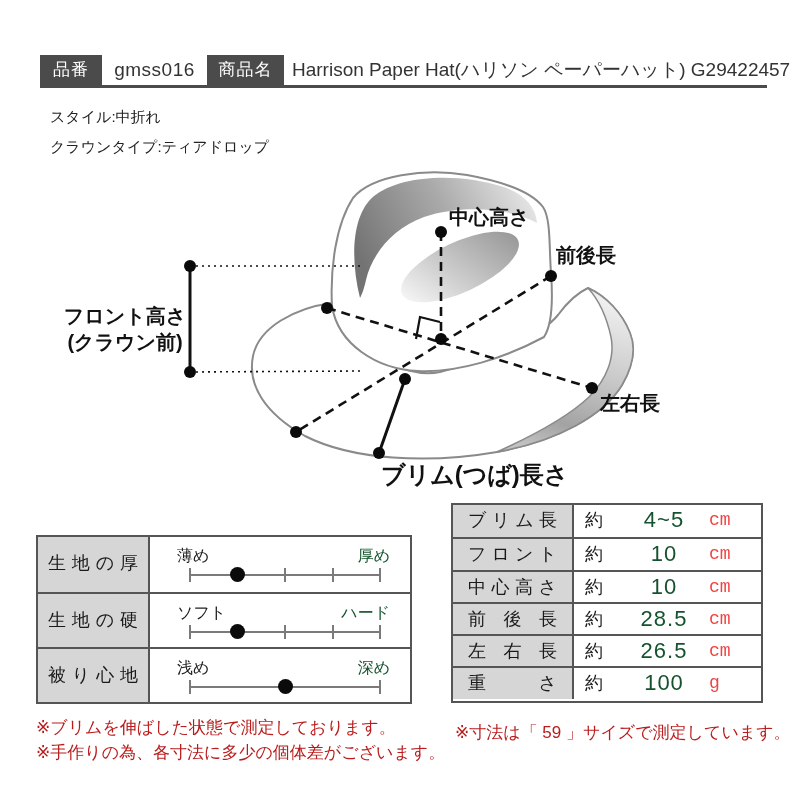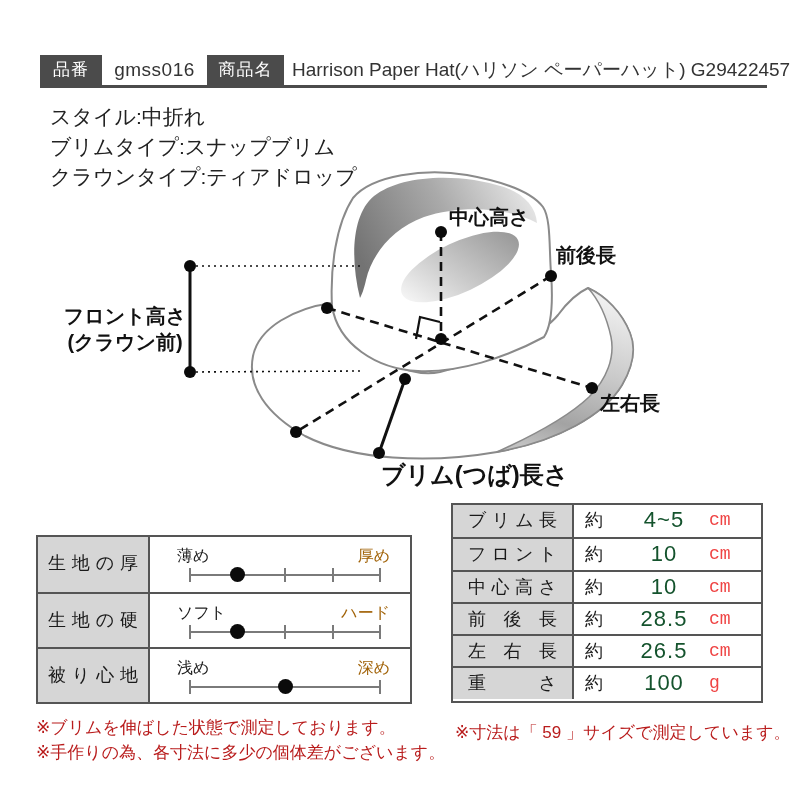--- a/index.html
+++ b/index.html
@@ -19,21 +19,21 @@
     text-align:center;flex:0 0 auto;letter-spacing:1px;
   }
   .hbox.b1{width:62px;}
   .hbox.b2{width:77px;margin-left:105px;}
   .hval{
     flex:0 0 auto;width:105px;text-align:center;font-size:19px;line-height:30px;
     color:#333;letter-spacing:.5px;position:absolute;left:62px;top:0;
   }
   .hname{flex:1;font-size:19px;line-height:30px;color:#333;padding-left:8px;white-space:nowrap;}
   
-  .specs{position:absolute;left:50px;top:104px;font-size:21px;color:#222;}
+  .specs{position:absolute;left:50px;top:104px;font-size:15px;color:#222;}
   .specs div{height:30px;line-height:26px;}
   
   .dlabel{position:absolute;font-size:20px;font-weight:600;color:#111;white-space:nowrap;}
   .dlabel.center-h{left:449px;top:204px;}
   .dlabel.front-back{left:556px;top:242px;}
   .dlabel.front-h{left:58px;top:303px;width:134px;text-align:center;line-height:26px;}
   .dlabel.left-right{left:600px;top:390px;}
   .dlabel.brim-l{left:381px;top:459px;font-size:24px;}
   svg.hat{position:absolute;left:0;top:0;pointer-events:none;}
   
@@ -43,21 +43,21 @@
   }
   .srow{display:flex;height:55px;box-sizing:border-box;}
   .srow + .srow{border-top:2px solid #555;}
   .slabel{
     flex:0 0 112px;background:#d6d6d6;border-right:2px solid #555;
     font-size:18px;color:#1a1a1a;box-sizing:border-box;
     line-height:53px;padding:0 10px;text-align:justify;text-align-last:justify;
   }
   .scell{flex:1;position:relative;}
   .minlab{position:absolute;left:27px;top:9px;font-size:16px;color:#1a1a1a;}
-  .maxlab{position:absolute;right:20px;top:9px;font-size:16px;color:#a16207;}
+  .maxlab{position:absolute;right:20px;top:9px;font-size:16px;color:#14532d;}
   .scale{position:absolute;left:40px;right:30px;top:37px;height:2px;background:#7a7a7a;}
   .scale .tick{position:absolute;top:-6px;width:2px;height:14px;margin-left:-1px;background:#7a7a7a;}
   .scale .dot{position:absolute;top:-7px;width:15px;height:15px;margin-left:-7.5px;border-radius:50%;background:#0b0b0b;z-index:2;}
   
   .size-table{
     position:absolute;left:451px;top:503px;width:312px;height:200px;
     border:2px solid #555;box-sizing:border-box;background:#fff;
   }
   .trow{display:flex;height:32.3px;box-sizing:border-box;}
   .trow + .trow{border-top:2px solid #555;}
@@ -80,21 +80,20 @@
 
 <div class="header">
   <div class="hbox b1">品番</div>
   <div class="hval">gmss016</div>
   <div class="hbox b2">商品名</div>
   <div class="hname">Harrison Paper Hat(ハリソン ペーパーハット) G29422457</div>
 </div>
 
 <div class="specs">
   <div>スタイル:中折れ</div>
-  <div>ブリムタイプ:スナップブリム</div>
   <div>クラウンタイプ:ティアドロップ</div>
 </div>
 
 <svg class="hat" width="800" height="800" viewBox="0 0 800 800">
   <defs>
     <linearGradient id="gCrescent" gradientUnits="userSpaceOnUse" x1="600" y1="300" x2="555" y2="455">
       <stop offset="0" stop-color="#efefef"></stop>
       <stop offset="0.45" stop-color="#c9c9c9"></stop>
       <stop offset="0.8" stop-color="#a3a3a3"></stop>
       <stop offset="1" stop-color="#c2c2c2"></stop>

